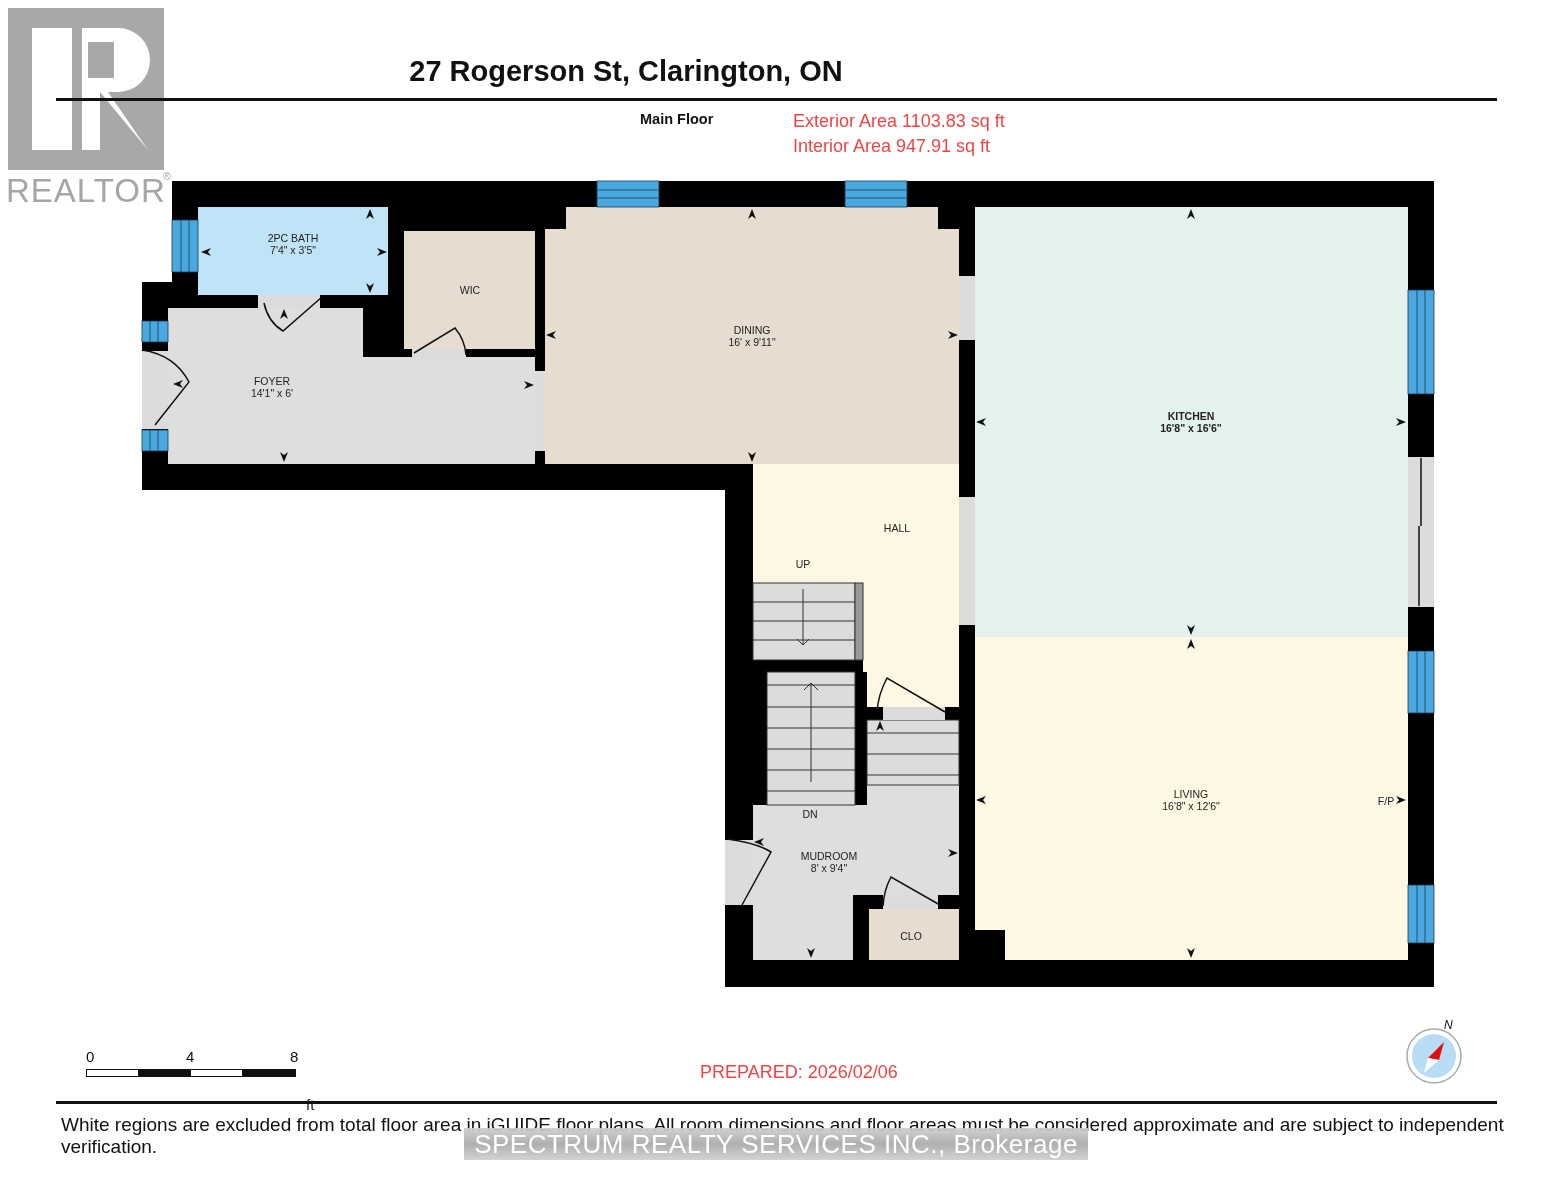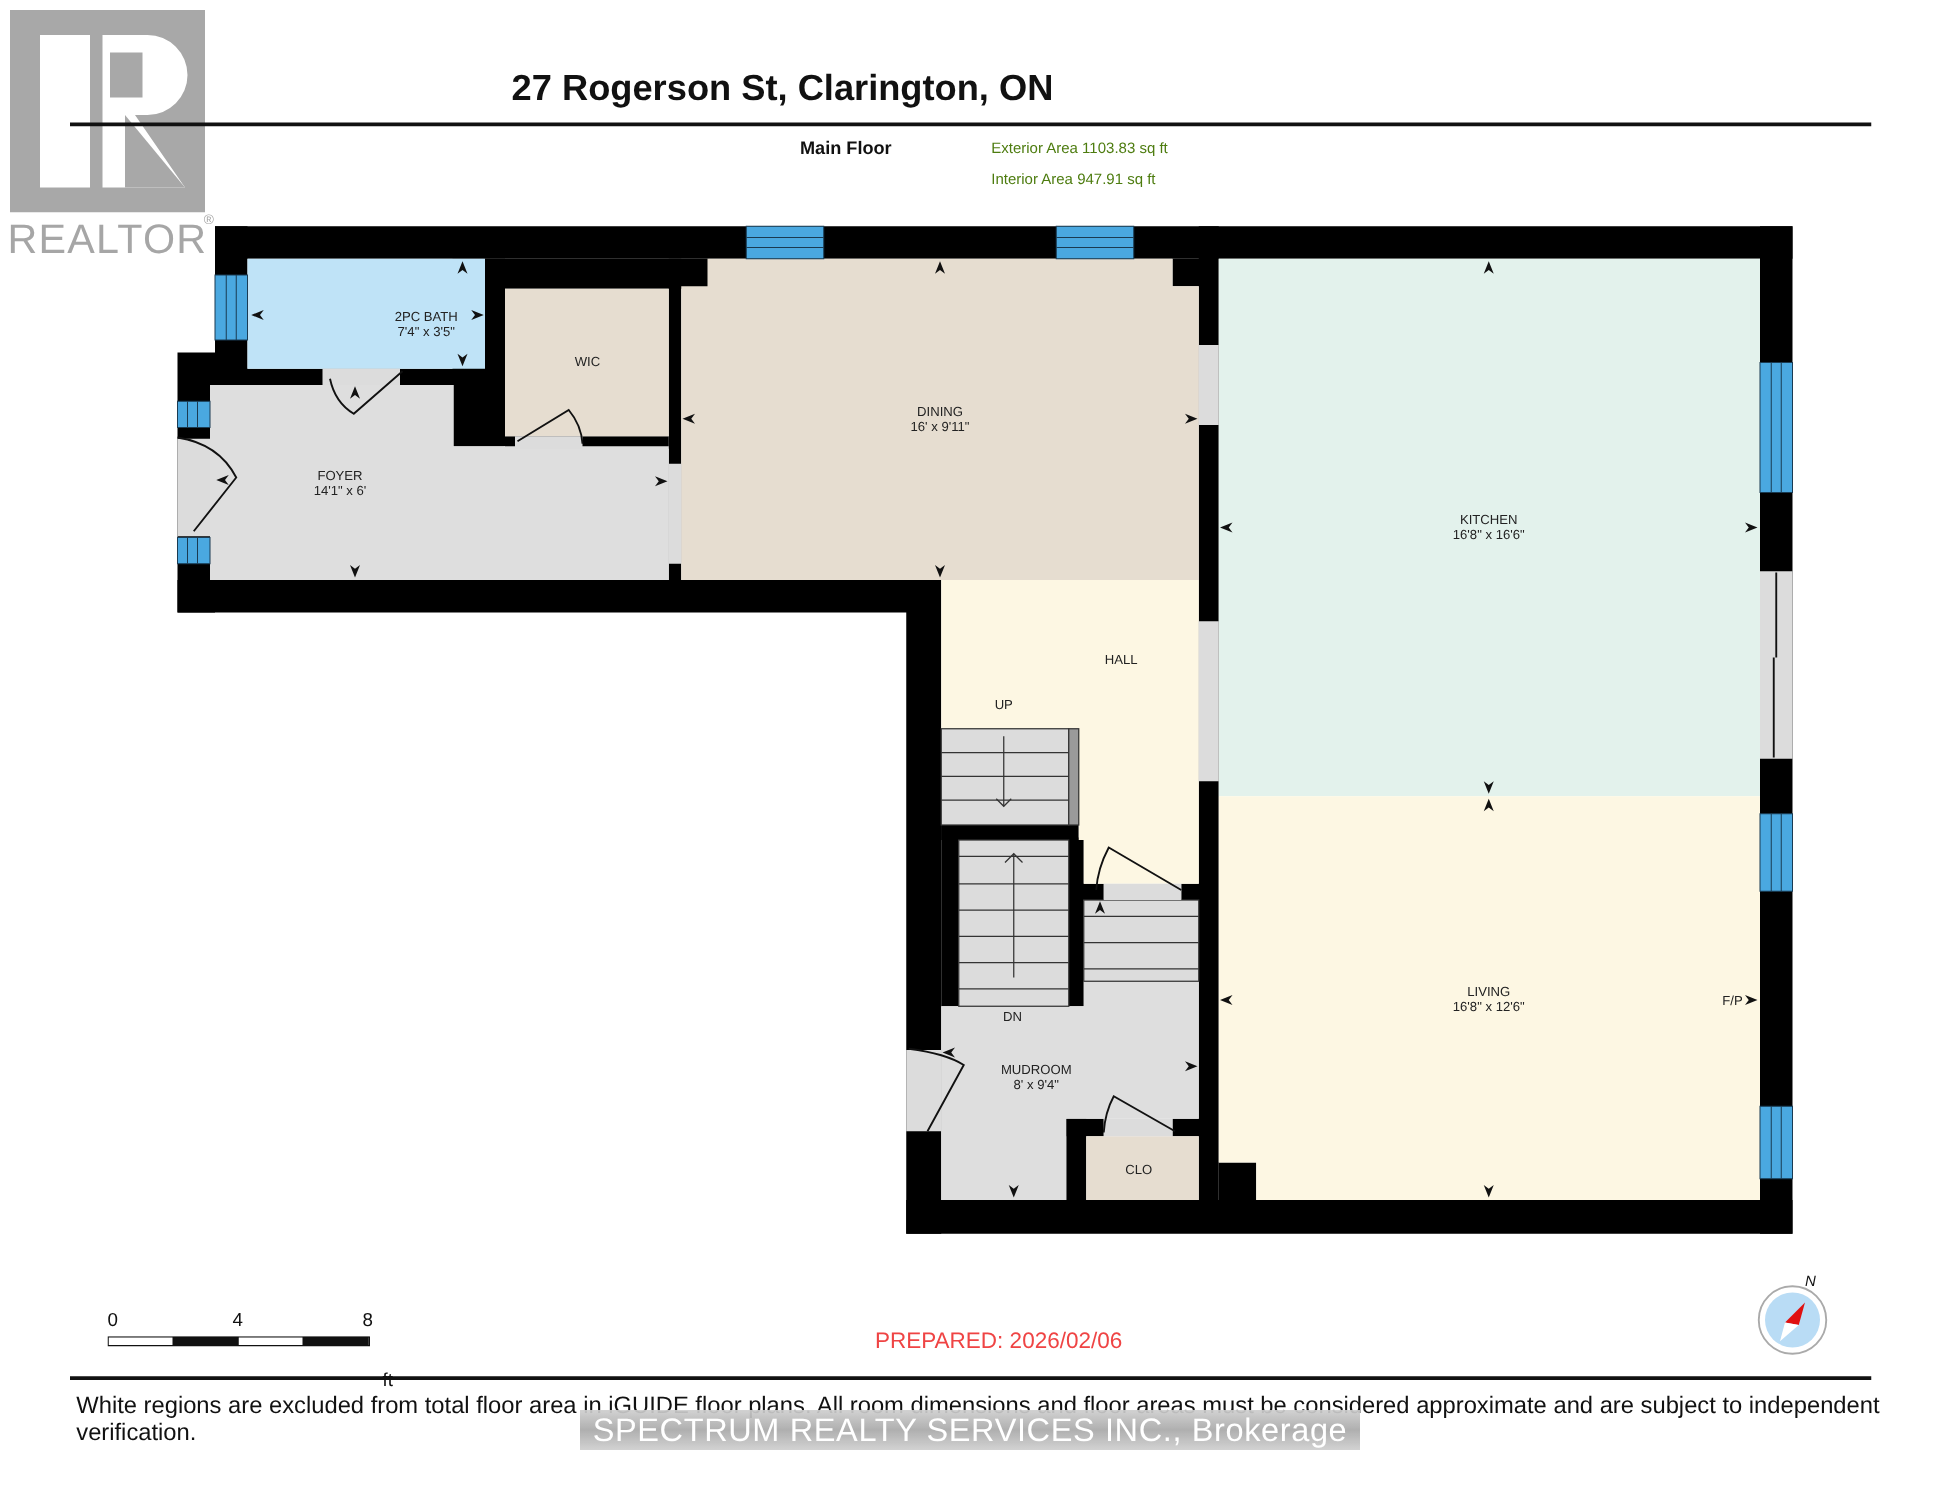--- a/index.html
+++ b/index.html
@@ -5,21 +5,21 @@
   html,body{margin:0;padding:0;background:#fff;}
   body{width:1553px;height:1200px;position:relative;overflow:hidden;font-family:"Liberation Sans",sans-serif;color:#111;}
   .abs{position:absolute;}
   .logo{left:8px;top:8px;width:156px;height:162px;}
   .realtor-word{left:6px;top:172px;font-size:33px;color:#a6a6a6;letter-spacing:1px;font-family:"Liberation Sans",sans-serif;}
   .realtor-reg{left:163px;top:170px;font-size:11px;color:#a6a6a6;}
   .title{left:0;width:1252px;top:55px;text-align:center;font-size:29px;font-weight:bold;padding-left:0;}
   .title span{display:inline-block;transform:translateX(0);}
   .rule-top{left:56px;top:98px;width:1441px;height:3px;background:#111;}
   .floor-label{left:640px;top:111px;width:136px;font-size:14.5px;font-weight:bold;}
-  .area-line{left:793px;font-size:12px;color:#4d7c0f;}
+  .area-line{left:793px;font-size:18px;color:#ef4444;}
   .area1{top:111px;}
   .area2{top:136px;}
   .plan{left:0;top:0;width:1553px;height:1200px;}
   .room-label{position:absolute;font-size:10.5px;text-align:center;line-height:12px;color:#222;white-space:nowrap;transform:translateX(-50%);}
   .scale-num{position:absolute;font-size:15px;color:#111;}
   .scale-ft{left:306px;top:1096px;font-size:15px;}
   .prepared{left:700px;top:1062px;font-size:18px;color:#ef4444;}
   .rule-bottom{left:56px;top:1101px;width:1441px;height:3px;background:#111;}
   .disclaimer{left:61px;top:1114px;font-size:19px;color:#111;}
   .watermark{left:464px;top:1128px;width:624px;height:32px;background:linear-gradient(180deg,#cfcfcf 0%,#a9a9a9 50%,#cfcfcf 100%);color:#fff;font-size:26px;line-height:32px;text-align:center;letter-spacing:0.5px;opacity:0.92;}
@@ -183,36 +183,36 @@
     <path d="M976 800 l10 -4 l-3 4 l3 4z"></path>
     <path d="M1406 800 l-10 -4 l3 4 l-3 4z"></path>
     <path d="M880 721 l-4 10 l4 -3 l4 3z"></path>
     <path d="M811 958 l-4 -10 l4 3 l4 -3z"></path>
     <path d="M754 842 l10 -4 l-3 4 l3 4z"></path>
     <path d="M958 853 l-10 -4 l3 4 l-3 4z"></path>
     <path d="M173 384 l10 -4 l-3 4 l3 4z"></path>
   </g>
 </svg>
 
-<div class="room-label" style="left:293px;top:248px;margin-left:48px;">
+<div class="room-label" style="left:293px;top:232px;">
     <div>2PC BATH</div>
     <div>7'4" x 3'5"</div>
   </div>
 <div class="room-label" style="left:470px;top:284px;">
     <div>WIC</div>
   </div>
 <div class="room-label" style="left:272px;top:375px;">
     <div>FOYER</div>
     <div>14'1" x 6'</div>
   </div>
 <div class="room-label" style="left:752px;top:324px;">
     <div>DINING</div>
     <div>16' x 9'11"</div>
   </div>
-<div class="room-label" style="left:1191px;top:410px;">
+<div class="room-label" style="left:1191px;top:410px;font-weight:bold;">
     <div>KITCHEN</div>
     <div>16'8" x 16'6"</div>
   </div>
 <div class="room-label" style="left:897px;top:522px;">
     <div>HALL</div>
   </div>
 <div class="room-label" style="left:1191px;top:788px;">
     <div>LIVING</div>
     <div>16'8" x 12'6"</div>
   </div>

